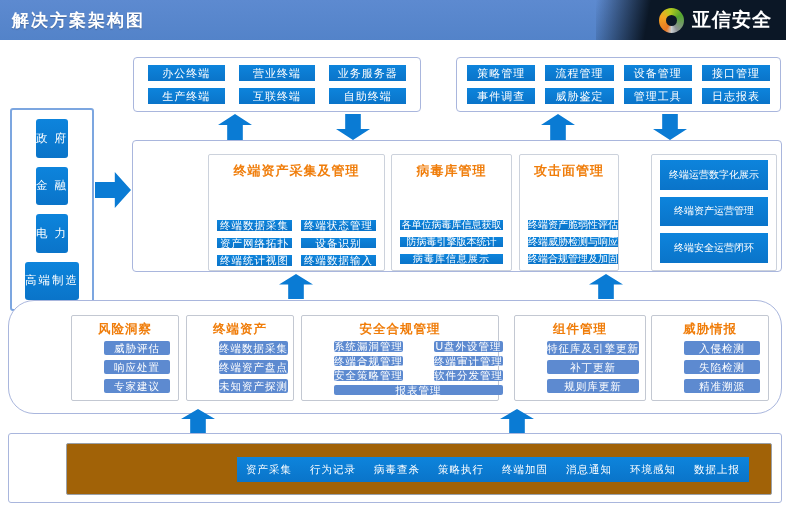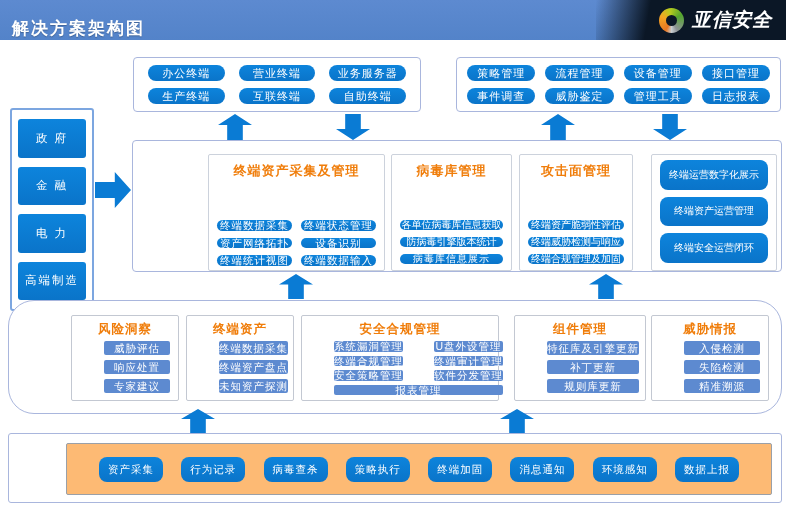--- a/index.html
+++ b/index.html
@@ -2,50 +2,50 @@
 <html><head>
 <meta charset="utf-8">
 <style>
   * { margin:0; padding:0; box-sizing:border-box; }
   html,body { width:786px; height:532px; }
   body { font-family:"Liberation Sans","DejaVu Sans",sans-serif; background:#ffffff; overflow:hidden; }
   .stage { position:relative; width:786px; height:532px; background:#ffffff; }
 
   
   .header { position:absolute; left:0; top:0; width:786px; height:40px;
-            background:linear-gradient(180deg,#5d8ad0,#5383c9); display:flex; align-items:flex-end; }
+            background:linear-gradient(180deg,#5d8ad0,#5383c9); display:flex; align-items:center; }
   .header-title { color:#ffffff; font-size:17px; font-weight:bold; letter-spacing:2px; padding-left:12px;
                   text-shadow:0 1px 1px rgba(0,0,0,.25); }
   .logo-wrap { position:absolute; right:0; top:0; width:190px; height:40px;
                background:linear-gradient(100deg, rgba(10,22,40,0) 0%, #0b1726 28%, #0b1726 100%);
                display:flex; align-items:center; justify-content:flex-end; gap:8px; padding-right:14px; }
   .logo-ring { width:25px; height:25px; border-radius:50%; position:relative; flex:0 0 auto;
                background:conic-gradient(from 210deg,#e87722 0deg,#f5a623 80deg,#b8cc1e 140deg,#53a62d 210deg,#8d9296 300deg,#c8cdd1 330deg,#e87722 360deg); }
   .logo-ring::after { content:""; position:absolute; inset:7px; border-radius:50%; background:#0b1726; }
-  .brand-text { color:#ffffff; font-size:19px; font-weight:bold; font-style:italic; letter-spacing:1px; }
+  .brand-text { color:#ffffff; font-size:19px; font-weight:bold; letter-spacing:1px; }
 
   
   .panel { position:absolute; background:#ffffff; border:1px solid #a9b6dd; border-radius:4px; }
   .subpanel { position:absolute; background:#ffffff; border:1px solid #ccd2dc; border-radius:2px;
               display:flex; flex-direction:column; padding:5px 8px 7px; }
   .sec-title { color:#f07d0a; font-weight:bold; font-size:13px; text-align:center; letter-spacing:1px;
                padding:2px 0 4px; flex:0 0 auto; }
   .sec-title.small { font-size:12.5px; padding:1px 0 3px; }
 
   
-  .btn { background:linear-gradient(180deg,#0d84dc,#0a74c9); color:#ffffff; border-radius:8px;
+  .btn { background:linear-gradient(180deg,#0d84dc,#0a74c9); color:#ffffff; border-radius:0;
          display:flex; align-items:center; justify-content:center;
          font-size:10.5px; letter-spacing:1px; line-height:1; white-space:nowrap; }
   .btn2 { background:#5d8ad0; color:#ffffff; border-radius:2px;
           display:flex; align-items:center; justify-content:center;
           font-size:10.5px; letter-spacing:1px; line-height:1; white-space:nowrap;margin-left:24px; }
 
   
   .left-panel { left:10px; top:108px; width:84px; height:203px; border:2px solid #7ca6e0; border-radius:3px;
-                display:flex; flex-direction:column; gap:9px; padding:9px 6px; }
+                display:flex; flex-direction:column; gap:9px; padding:9px 6px;align-items:center; }
   .left-panel .btn { flex:1; font-size:11.5px; letter-spacing:2px; border-radius:3px; }
 
   .top-mid-panel { left:133px; top:57px; width:288px; height:55px;
                    display:grid; grid-template-columns:repeat(3,1fr); gap:7px 14px; padding:7px 14px; }
   .top-right-panel { left:456px; top:57px; width:325px; height:55px;
                      display:grid; grid-template-columns:repeat(4,1fr); gap:7px 10px; padding:7px 10px; }
   .top-mid-panel .btn, .top-right-panel .btn { font-size:11px; }
 
   .mid-panel { left:132px; top:140px; width:650px; height:132px; }
   .mid-sub { top:13px; height:117px;gap:36px; }
@@ -53,22 +53,22 @@
   .mid-body.two-col { grid-template-columns:1fr 1fr; gap:7px 9px; }
 
   .lower-panel { left:8px; top:300px; width:774px; height:114px;border-radius:26px; }
   .low-sub { top:14px; height:86px; border-color:#c3c8d2; padding:4px 8px 7px; }
   .low-body { flex:1; display:grid; gap:5px; }
   .low-body.compliance { grid-template-columns:1fr 1fr; gap:4px 7px; }
   .low-body.compliance .btn2:last-child { grid-column:1 / -1; }
 
   .bottom-panel { left:8px; top:433px; width:774px; height:70px; border-radius:3px; }
   .gray-panel { position:absolute; left:57px; top:9px; width:706px; height:52px;
-                background:#fdba74; border:1px solid #9aa0a8; border-radius:2px;
-                display:flex; align-items:center; justify-content:space-between; padding:0 32px; }
+                background:#a16207; border:1px solid #9aa0a8; border-radius:2px;
+                display:flex; align-items:center; justify-content:flex-end; padding:0 22px; }
   .gray-panel .btn { width:64px; height:25px; }
 
   
   .arrow { position:absolute; background:#0a7bd4; }
   .arrow-up   { clip-path:polygon(50% 0%,100% 42%,73% 42%,73% 100%,27% 100%,27% 42%,0% 42%); }
   .arrow-down { clip-path:polygon(50% 100%,100% 58%,73% 58%,73% 0%,27% 0%,27% 58%,0% 58%); }
   .arrow-right{ clip-path:polygon(100% 50%,55% 0%,55% 28%,0% 28%,0% 72%,55% 72%,55% 100%); }
 </style>
 </head>
 <body>
@@ -133,21 +133,21 @@
 
     <div class="subpanel mid-sub" style="left:258px; width:121px;">
       <div class="sec-title">病毒库管理</div>
       <div class="mid-body">
         <div class="btn" style="font-size:10px; letter-spacing:0;">各单位病毒库信息获取</div>
         <div class="btn" style="font-size:10px; letter-spacing:0;">防病毒引擎版本统计</div>
         <div class="btn" style="font-size:10px;">病毒库信息展示</div>
       </div>
     </div>
 
-    <div class="subpanel mid-sub" style="left:386px; width:114px;">
+    <div class="subpanel mid-sub" style="left:386px; width:100px;">
       <div class="sec-title">攻击面管理</div>
       <div class="mid-body">
         <div class="btn" style="font-size:10px; letter-spacing:0;">终端资产脆弱性评估</div>
         <div class="btn" style="font-size:10px; letter-spacing:0;">终端威胁检测与响应</div>
         <div class="btn" style="font-size:10px; letter-spacing:0;">终端合规管理及加固</div>
       </div>
     </div>
 
     <div class="subpanel mid-sub" style="left:518px; width:126px;">
       <div class="mid-body">

